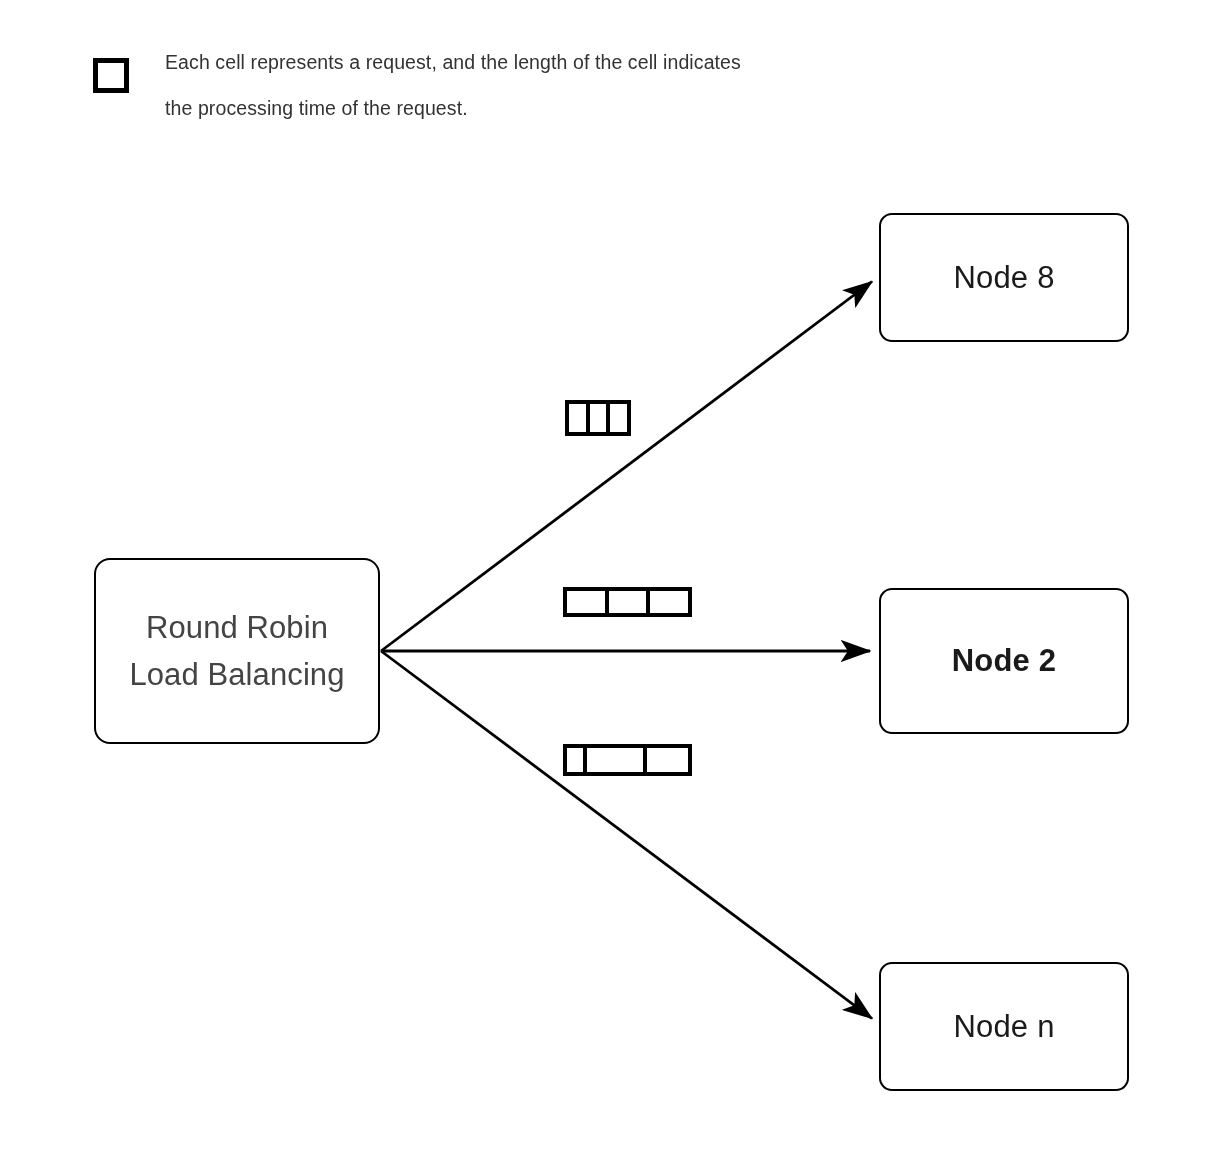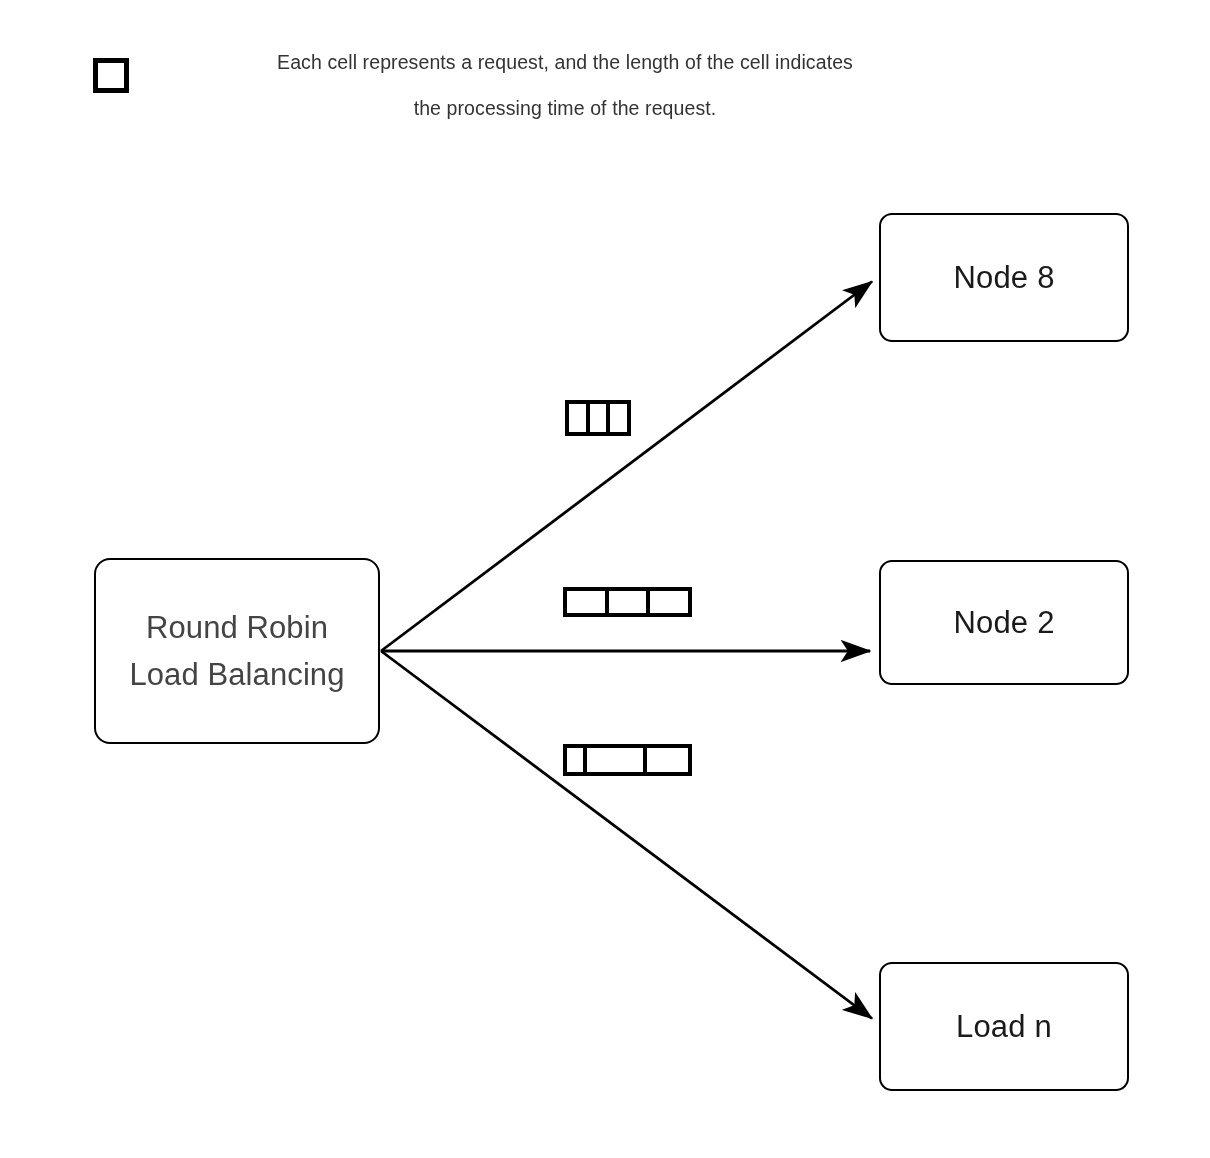--- a/index.html
+++ b/index.html
@@ -34,21 +34,20 @@
   #legend-text {
     position: absolute;
     left: 165px;
     top: 39px;
     width: 800px;
     font-size: 19.5px;
     line-height: 46px;
     color: #333333;
     white-space: pre-line;
     letter-spacing: 0.1px;
-    text-align: center;
   }
 
   
   #edges {
     position: absolute;
     left: 0;
     top: 0;
     width: 1210px;
     height: 1158px;
     pointer-events: none;
@@ -82,21 +81,21 @@
   .source-label {
     font-size: 31px;
     color: #444444;
     line-height: 47px;
     white-space: pre-line;
     letter-spacing: 0.1px;
     width: 300px;
   }
 
   #node-1-box { left: 879px; top: 213px;  width: 250px; height: 129px; }
-  #node-2-box { left: 879px; top: 560px;  width: 250px; height: 125px; }
+  #node-2-box { left: 879px; top: 588px;  width: 250px; height: 146px; font-weight: bold; }
   #node-n-box { left: 879px; top: 962px;  width: 250px; height: 129px; }
 
   
   .cell-group {
     position: absolute;
     display: flex;
     box-sizing: border-box;
     border: 4px solid #000000;
     background: #ffffff;
   }
@@ -144,21 +143,21 @@
 
   <div id="node-1-box" class="node-box">
     <span class="node-label">Node 8</span>
   </div>
 
   <div id="node-2-box" class="node-box">
     <span class="node-label">Node 2</span>
   </div>
 
   <div id="node-n-box" class="node-box">
-    <span class="node-label">Load n</span>
+    <span class="node-label">Node n</span>
   </div>
 
   <div id="cells-node-1" class="cell-group">
       <div class="cell" style="flex: 0.333333 1 0px;"></div>
       <div class="cell" style="flex: 0.333333 1 0px;"></div>
       <div class="cell" style="flex: 0.333333 1 0px;"></div>
     </div>
 
   <div id="cells-node-2" class="cell-group">
       <div class="cell" style="flex: 0.333333 1 0px;"></div>

